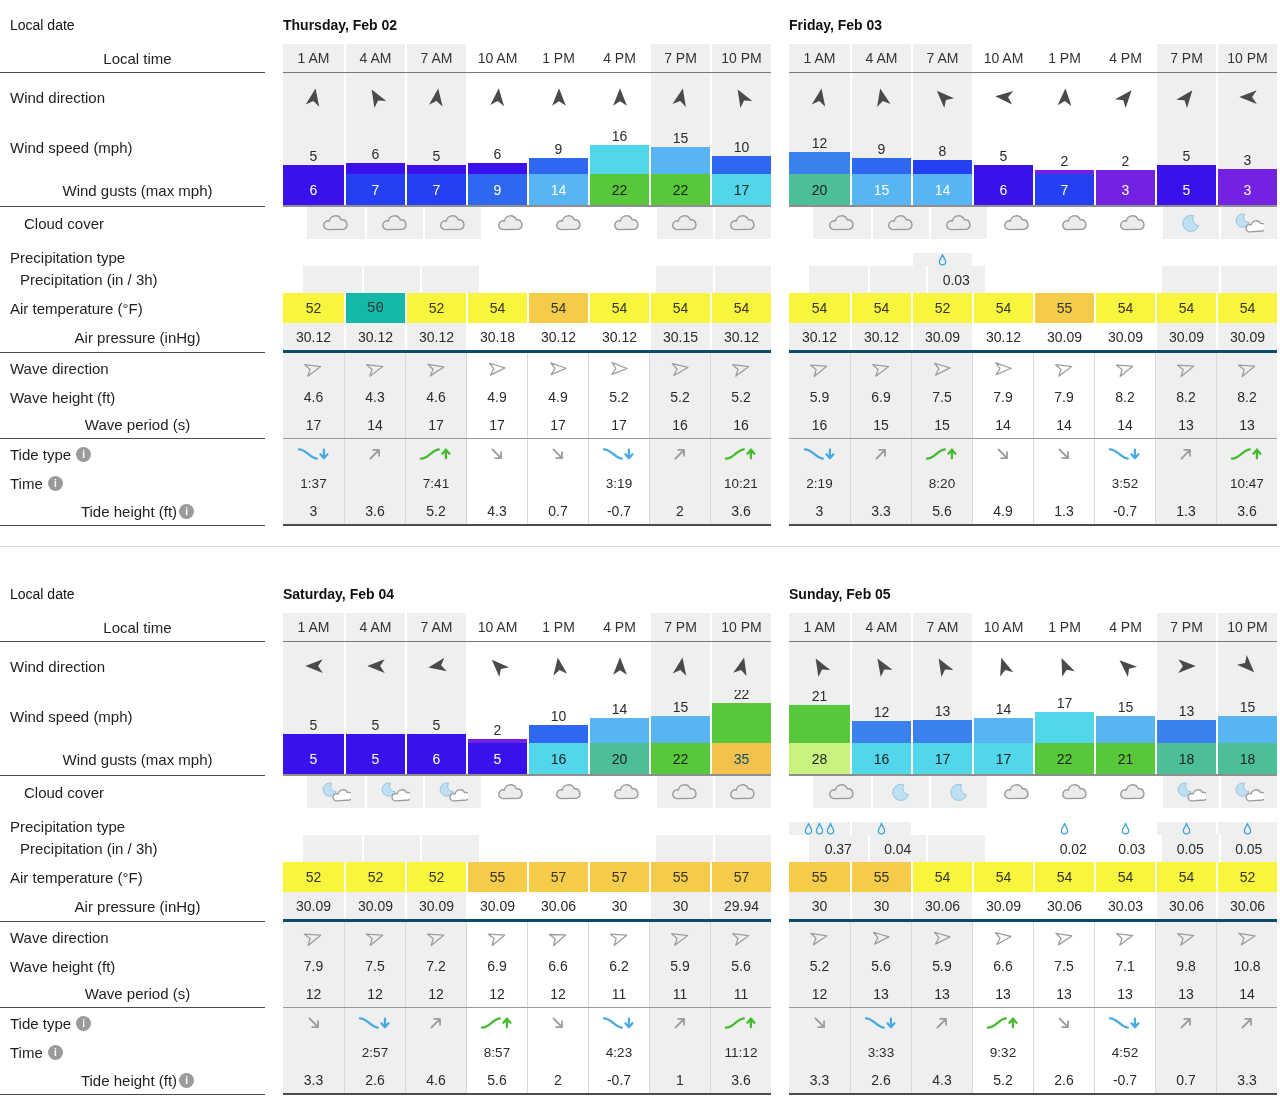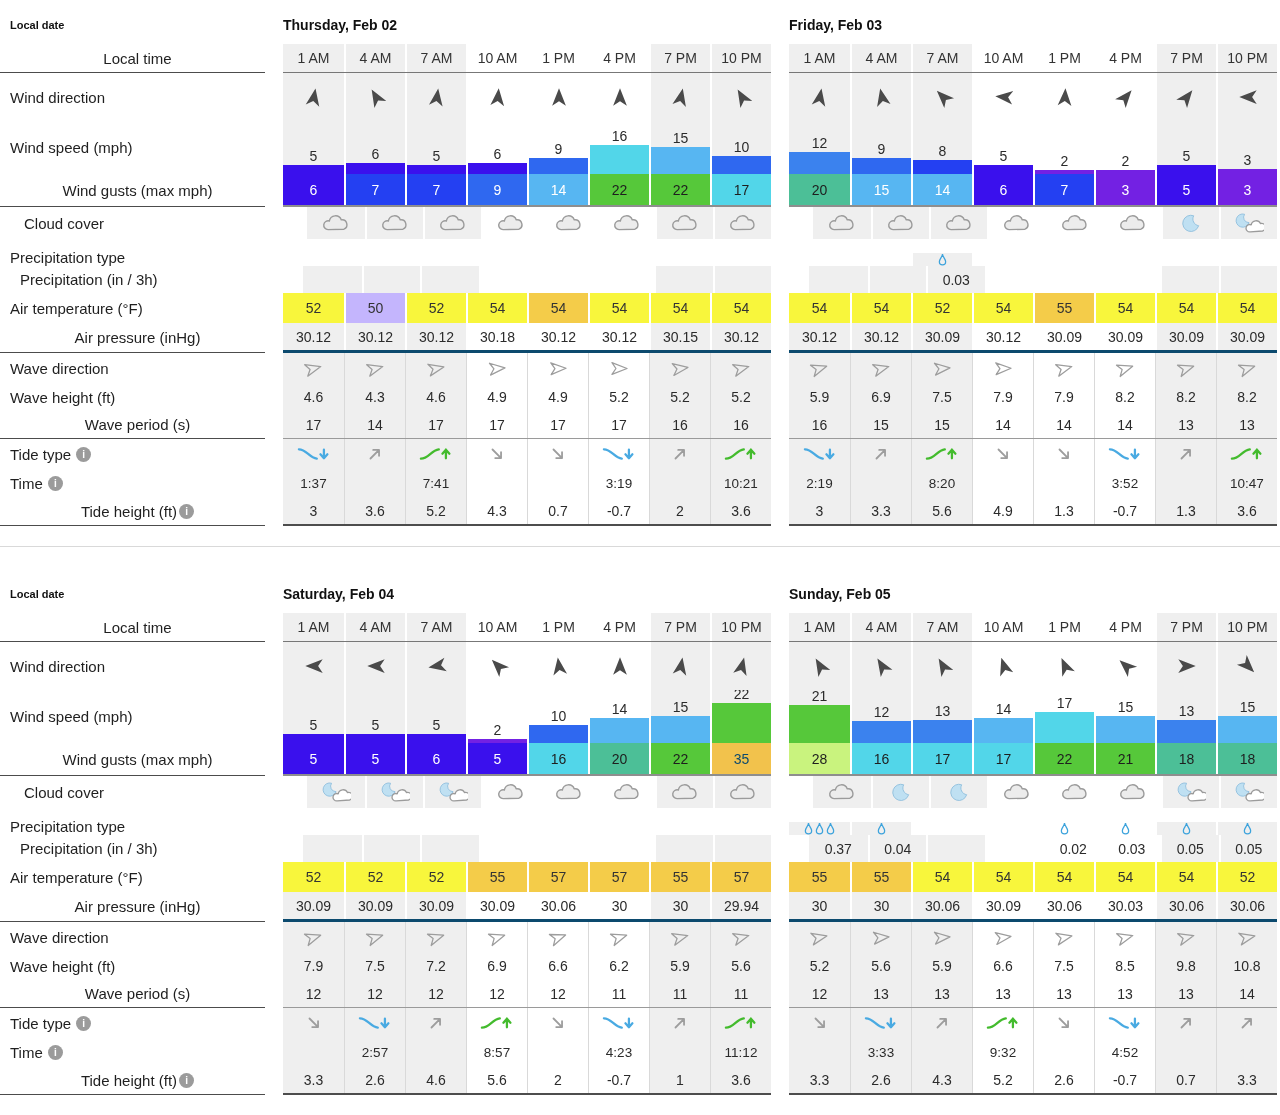--- a/index.html
+++ b/index.html
@@ -1,21 +1,21 @@
 <!DOCTYPE html>
 <html><head>
 <meta charset="utf-8">
 <style>
   html,body{margin:0;padding:0;background:#fff;}
   body{width:1280px;font-family:"Liberation Sans",sans-serif;color:#222;-webkit-font-smoothing:antialiased;}
   .block{display:flex;align-items:flex-start;padding-top:6px;}
   .labels-col{width:265px;flex:none;box-sizing:border-box;}
   .lr{display:flex;align-items:center;padding-left:10px;font-size:15px;color:#1f1f1f;box-sizing:border-box;}
   .lr.line{border-bottom:1px solid #4c4c4c;justify-content:center;}
-  .lr.bold{font-weight:bold;font-size:11px;color:#111;}
+  .lr.bold{font-weight:normal;font-size:14px;color:#111;}
   .day{width:488px;flex:none;margin-left:18px;box-sizing:border-box;}
   .day-title{height:38px;display:flex;align-items:center;font-weight:bold;font-size:14px;color:#101010;}
   .row{display:grid;grid-template-columns:repeat(8,1fr);box-sizing:border-box;}
   .c{display:flex;align-items:center;justify-content:center;font-size:14px;color:#2b2b2b;border-left:2px solid #fff;overflow:hidden;box-sizing:border-box;}
   .row .c:first-child{border-left:none;}
   .c.night{background:#efefef;}
   
   .r-header{height:38px;}
   .r-time{height:29px;}
   .r-wdir{height:48px;}
@@ -363,21 +363,21 @@
           </div>
           <div class="c night">
             <span></span>
           </div>
         </div>
         <div class="row r-temp">
           <div class="c night">
             <div class="tempcell" style="background: rgb(248, 246, 60);">52</div>
           </div>
           <div class="c night">
-            <div class="tempcell" style="background: #c4b5fd;">50</div>
+            <div class="tempcell" style="background: #14b8a6; font-family: Liberation Mono, monospace;">50</div>
           </div>
           <div class="c night">
             <div class="tempcell" style="background: rgb(248, 246, 60);">52</div>
           </div>
           <div class="c">
             <div class="tempcell" style="background: rgb(248, 246, 60);">54</div>
           </div>
           <div class="c">
             <div class="tempcell" style="background: rgb(244, 204, 73);">54</div>
           </div>
@@ -2210,21 +2210,21 @@
           <div class="c night">
             <span>5.9</span>
           </div>
           <div class="c">
             <span>6.6</span>
           </div>
           <div class="c">
             <span>7.5</span>
           </div>
           <div class="c">
-            <span>8.5</span>
+            <span>7.1</span>
           </div>
           <div class="c night">
             <span>9.8</span>
           </div>
           <div class="c night">
             <span>10.8</span>
           </div>
         </div>
         <div class="row r-waveper sep">
           <div class="c night">

